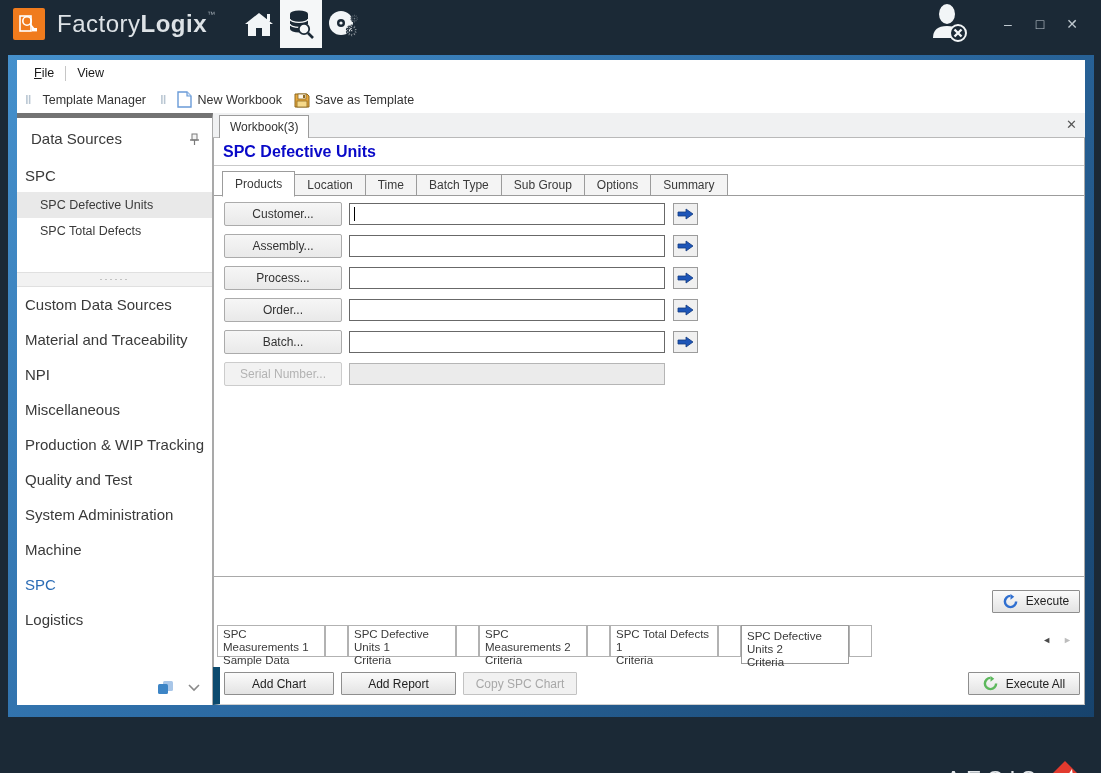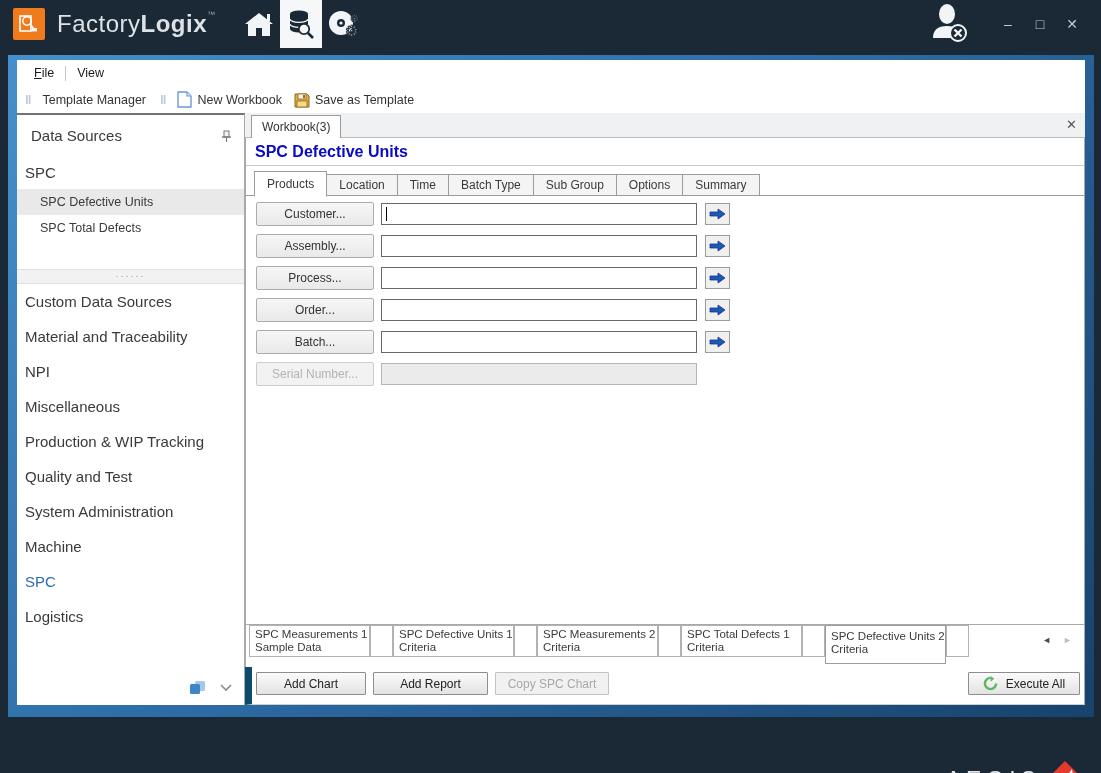--- a/index.html
+++ b/index.html
@@ -31,21 +31,21 @@
   .menu-item.file::first-letter { text-decoration:underline; }
   .vsep { width:1px; height:15px; background:#c6c6c6; margin:0 4px; }
   .toolbar { height:27px; display:flex; align-items:center; font-size:12.5px; color:#333; }
   .grip { color:#b9c6d2; font-size:13px; padding:0 5px 0 8px; font-weight:bold; }
   .tool-item { display:flex; align-items:center; gap:5px; padding:3px 6px; }
 
   
   .content { flex:1; display:flex; min-height:0; }
 
   
-  .sidebar { width:228px; border-right:1px solid #a9a9a9; border-top:2px solid #737373; display:flex; flex-direction:column; background:#fff; }
+  .sidebar { width:196px; border-right:1px solid #a9a9a9; border-top:5px solid #737373; display:flex; flex-direction:column; background:#fff; }
   .sb-header { display:flex; align-items:center; justify-content:space-between; padding:12px 12px 10px 14px; font-size:15px; color:#3a3a3a; }
   .sb-group { padding:10px 14px 8px 8px; font-size:15px; color:#3a3a3a; }
   .sb-item { font-size:12.5px; color:#3a3a3a; padding:6px 6px 6px 23px; }
   .sb-item.selected { background:#e9e9e9; }
   .sb-splitter { margin-top:28px; height:15px; background:#f2f2f2; border-top:1px solid #e0e0e0; border-bottom:1px solid #e0e0e0; text-align:center; color:#8a8a8a; font-size:9px; letter-spacing:2px; line-height:12px; }
   .sb-cat { font-size:15px; color:#3a3a3a; padding:9px 8px 9px 8px; }
   .sb-cat.selected { color:#2b6cb5; }
   .sb-bottom { margin-top:auto; display:flex; align-items:center; justify-content:flex-end; gap:14px; padding:6px 12px 10px 0; }
 
   
@@ -73,21 +73,21 @@
   .field-box input:disabled, .field-box input.disabled { background:#ebebeb; border-color:#b5b5b5; }
   .caret { position:absolute; left:5px; top:4px; width:1px; height:14px; background:#000; }
   .go-btn { width:25px; height:22px; margin-left:8px; border:1px solid #9c9c9c; background:#f0f0f0; display:flex; align-items:center; justify-content:center; }
 
   .exec-strip { height:48px; border-left:1px solid #a9a9a9; border-right:1px solid #a9a9a9; display:flex; align-items:center; justify-content:flex-end; padding-right:4px; background:#fff; }
   .btn { height:23px; border:1px solid #8e8e8e; background:linear-gradient(180deg,#fbfbfb,#e3e3e3); font-size:12px; color:#222; display:flex; align-items:center; justify-content:center; gap:8px; border-radius:1px; }
   .btn.disabled { color:#a8a8a8; border-color:#c2c2c2; background:#f1f1f1; }
   .exec-btn { width:88px; }
 
   .bottom-tabstrip { height:42px; border-left:1px solid #a9a9a9; border-right:1px solid #a9a9a9; background:#fff; display:flex; align-items:flex-start; padding-left:3px; position:relative; }
-  .btab { border:1px solid #b2b2b2; background:#ffffff; width:121px; height:32px; font-size:11.5px; color:#3a3a3a; padding:2px 0 0 5px; line-height:13px; }
+  .btab { border:1px solid #b2b2b2; background:#ffffff; width:108px; height:32px; font-size:11.5px; color:#3a3a3a; padding:2px 0 0 5px; line-height:13px; }
   .btab.spacer { width:23px; }
   .btab.active { height:39px; border-color:#9c9c9c; padding-top:4px; }
   .btab-nav { position:absolute; right:12px; top:10px; display:flex; gap:12px; font-size:9px; }
   .btab-prev { color:#4a4a4a; } .btab-next { color:#bdbdbd; }
 
   .actions-row { flex:0 0 38px; border-left:7px solid #0c4a6e; border-right:1px solid #a9a9a9; border-bottom:1px solid #cfcfcf; background:#fff; display:flex; align-items:center; padding:0 4px 4px 4px; }
   .add-chart { width:110px; margin-left:0; }
   .add-report { width:115px; margin-left:7px; }
   .copy-chart { width:114px; margin-left:7px; }
   .exec-all { width:112px; margin-left:auto; }
@@ -293,20 +293,29 @@
                   </svg>
             </button>
           </div>
           <div class="form-row">
             <button class="label-btn disabled">Serial Number...</button>
             <div class="field-box"><input class="disabled" disabled="" value="" style=""></div>
           </div>
         </div>
       </div>
 
+      <div class="exec-strip">
+        <button class="btn exec-btn">
+          <svg width="15" height="15" viewBox="0 0 16 16">
+            <path d="M8 2 A6 6 0 1 0 14 8" fill="none" stroke="#2f6fd0" stroke-width="2.6"></path>
+            <polygon points="8,0 8,6 12,3" fill="#2f6fd0"></polygon>
+          </svg>
+          <span>Execute</span>
+        </button>
+      </div>
 
       <div class="bottom-tabstrip">
         <div class="btab">
               <div>SPC Measurements 1</div>
               <div>Sample Data</div>
             </div>
         <div class="btab spacer"></div>
         <div class="btab">
               <div>SPC Defective Units 1</div>
               <div>Criteria</div>

